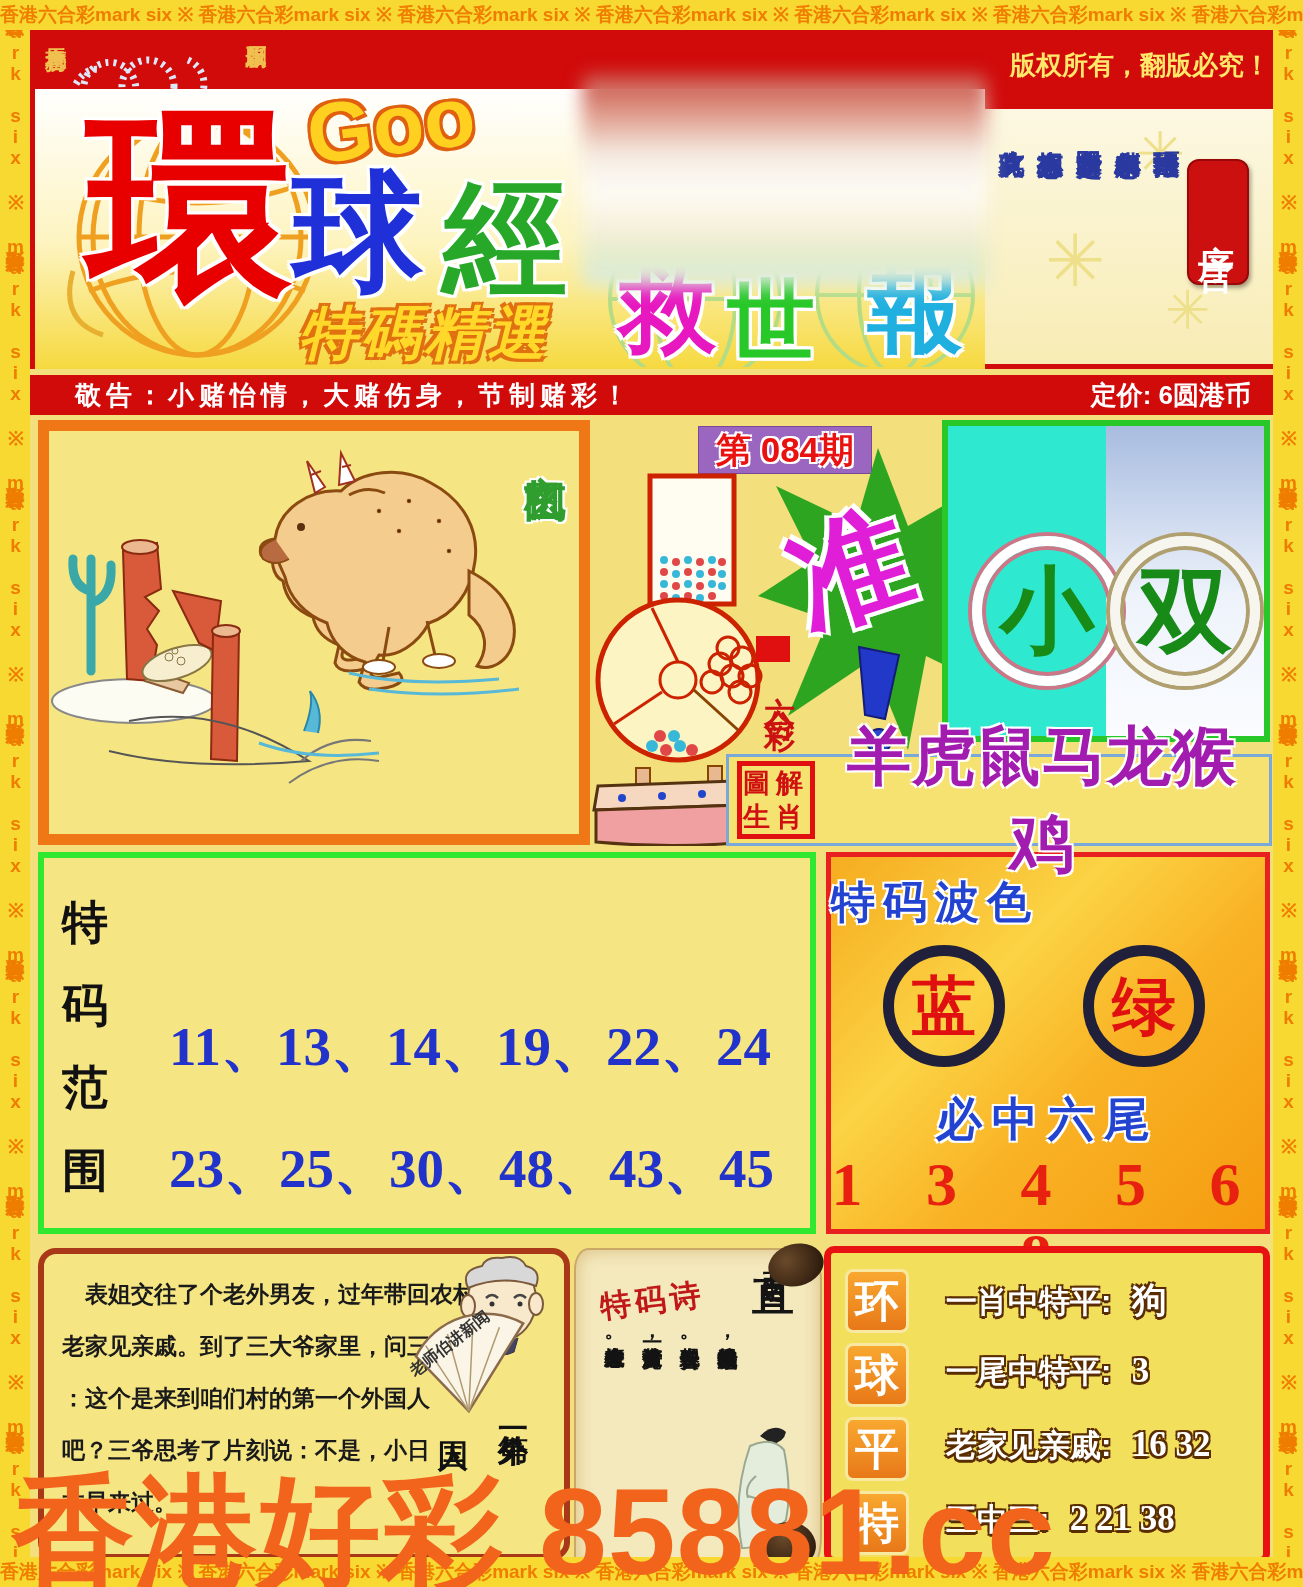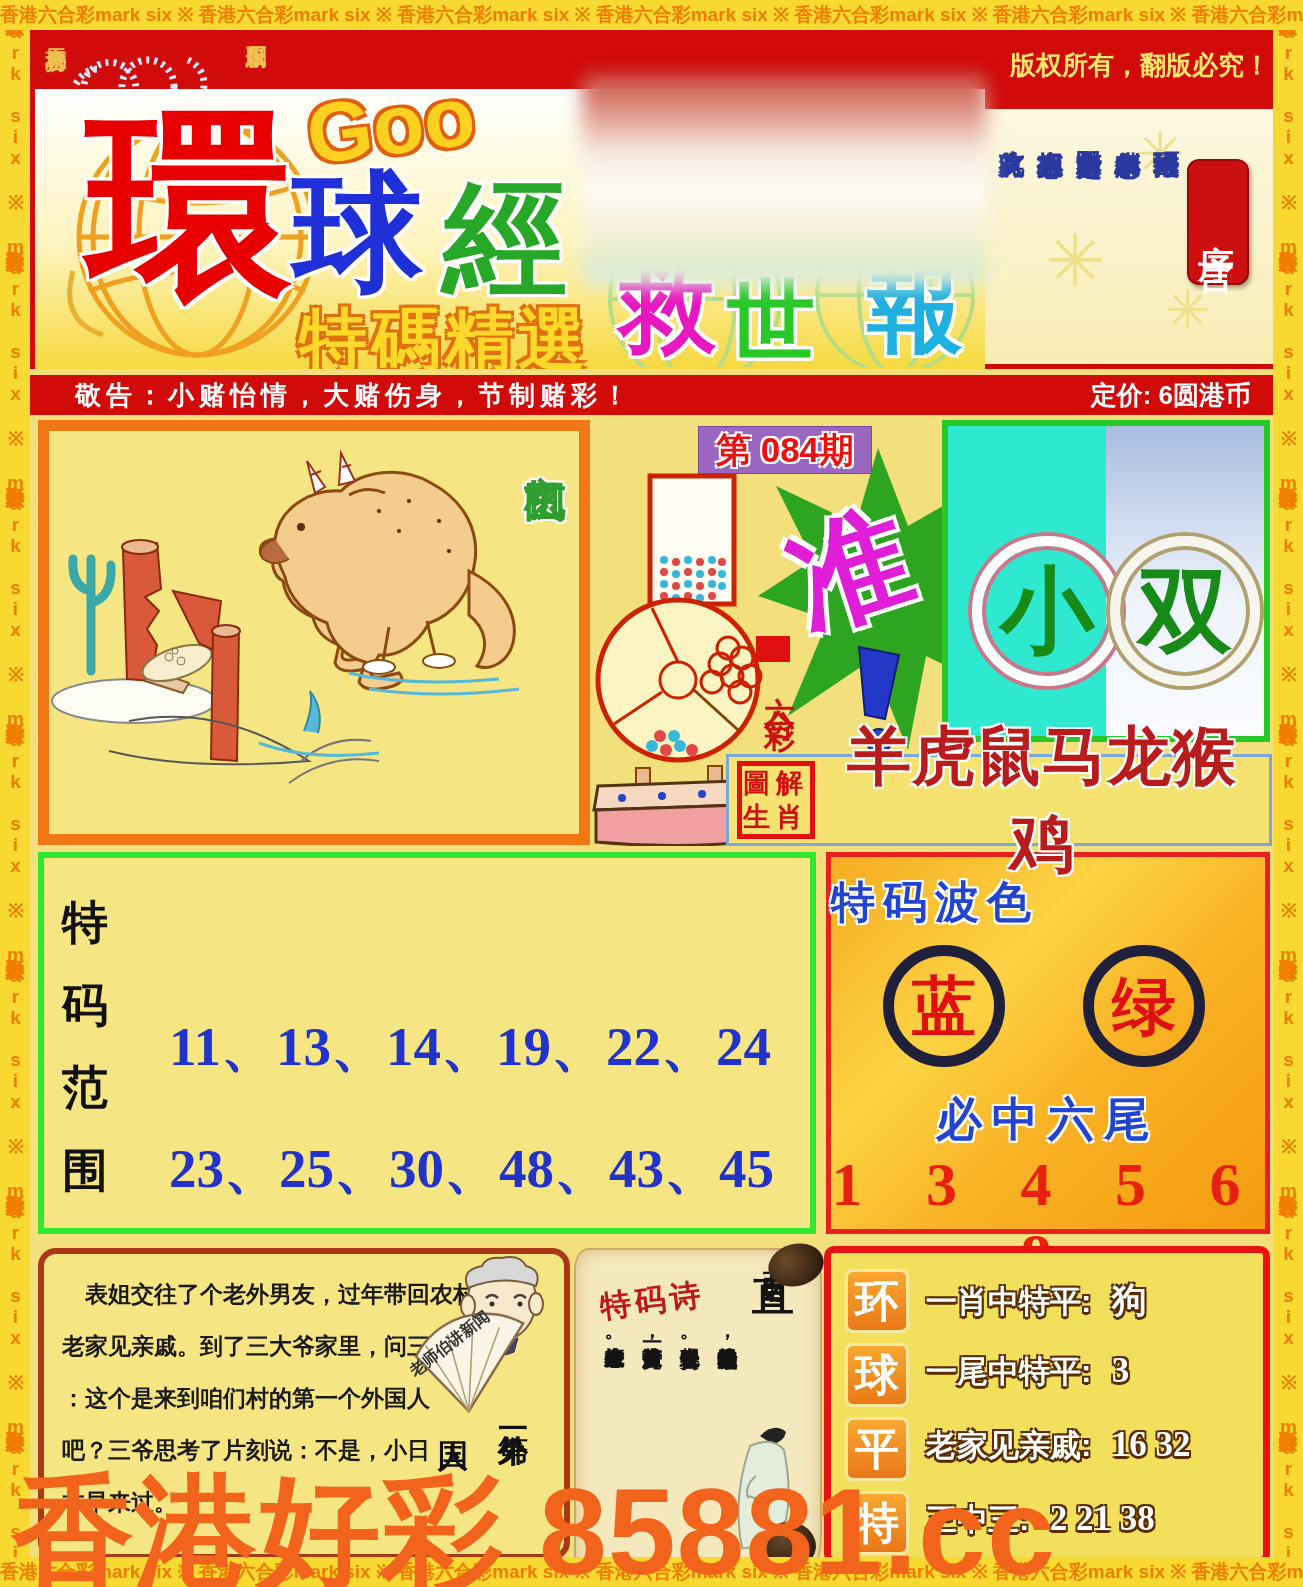--- a/index.html
+++ b/index.html
@@ -36,21 +36,21 @@
                  text-shadow:2px 2px 2px #102060;}
   .ring{border-radius:50%;box-sizing:border-box;display:flex;align-items:center;justify-content:center;z-index:3;}
   .ring-pink{border:10px solid #fff;box-shadow:0 0 0 4px #cc7788, inset 0 0 0 4px #cc7788;}
   .ring-gold{border:10px solid #f6f6ee;box-shadow:0 0 0 4px #b0a070, inset 0 0 0 4px #b0a070;}
   .ring span{color:#178a17;font-size:94px;font-weight:bold;}
   .zodiacrow{left:726px;top:754px;width:546px;height:92px;background:#f6e270;border:3px solid #7aa8d8;
              box-sizing:border-box;display:flex;align-items:center;z-index:2;}
   .seal{width:78px;height:78px;margin-left:8px;border:5px solid #e01010;box-sizing:border-box;
         display:flex;flex-direction:column;align-items:center;justify-content:center;}
   .seal div{color:#d01010;font-size:27px;font-weight:bold;line-height:34px;letter-spacing:6px;}
-  .zodtext{flex:1;text-align:center;color:#b91c1c;font-size:64px;font-weight:bold;letter-spacing:1px;}
+  .zodtext{flex:1;text-align:center;color:#a21caf;font-size:64px;font-weight:bold;letter-spacing:1px;}
   .rangebox{left:38px;top:852px;width:778px;height:382px;border:6px solid #2fe82f;background:#f6e683;box-sizing:border-box;}
   .rangebox .lbl{position:absolute;left:18px;top:34px;height:310px;display:flex;flex-direction:column;
                  justify-content:space-between;color:#111;font-size:46px;font-weight:bold;}
   .numrow{position:absolute;left:125px;width:635px;color:#2233cc;font-size:55px;font-weight:bold;
           font-family:"Liberation Serif",serif;white-space:nowrap;}
   .wavebox{left:826px;top:852px;width:444px;height:382px;border:5px solid #e82020;box-sizing:border-box;
            background:linear-gradient(135deg,#f6ac20 0%,#fbd344 35%,#f9b224 60%,#f59b10 100%);}
   .wavecircle{border:11px solid #20203a;border-radius:50%;width:122px;height:122px;box-sizing:border-box;
               display:flex;align-items:center;justify-content:center;}
   .wavecircle span{color:#e01010;font-size:64px;font-weight:bold;}
@@ -61,21 +61,21 @@
           border:2px solid #c9a868;border-radius:14px 42px 20px 30px / 22px 30px 42px 18px;
           box-shadow:inset 0 0 18px #d8bd80;box-sizing:border-box;}
   .roll{background:radial-gradient(circle at 35% 35%,#6a4a2a,#1e0f06);border-radius:50%;z-index:4;}
   .pingbox{left:824px;top:1246px;width:446px;height:318px;border:7px solid #e81212;border-radius:10px;
            background:#f2df5c;box-sizing:border-box;}
   .tile{position:absolute;left:14px;width:64px;height:64px;border:3px solid #f8e8a0;border-radius:8px;
         background:linear-gradient(180deg,#f8a830,#e87818);box-sizing:border-box;
         display:flex;align-items:center;justify-content:center;}
   .tile span{color:#fff;font-size:44px;font-weight:bold;}
   .prow{position:absolute;left:95px;white-space:nowrap;}
-  .prow .lab{color:#fff;font-size:31px;font-weight:bold;}
+  .prow .lab{color:#fff;font-size:31px;font-weight:bold;margin-left:20px;}
   .prow .val{color:#fff;font-size:35px;font-weight:bold;font-family:"Liberation Serif",serif;margin-left:16px;}
   .watermark{left:12px;top:1452px;width:1285px;color:#f2641c;font-size:122px;font-weight:900;
              white-space:nowrap;z-index:40;letter-spacing:1px;}
   .sparkle{color:#eee08a;z-index:0;}
 </style>
 </head>
 <body>
 
 <div class="page">
 
@@ -109,22 +109,22 @@
           <path d="M26,72 q108,40 216,0"></path>
           <path d="M26,180 q108,-40 216,0"></path>
           <path d="M10,160 q-14,50 30,64" stroke="#e8b030"></path>
         </g>
       </svg>
       <div class="abs ol-w" style="left:52px;top:14px;z-index:2;color:#e80000;font-size:206px;font-weight:900;line-height:1;">環</div>
       <div class="abs" style="left:272px;top:-12px;z-index:1;color:#ffd020;font-size:84px;font-weight:900;transform:rotate(-7deg);
                   text-shadow:-3px -3px 0 #e06010,3px -3px 0 #e06010,-3px 3px 0 #e06010,3px 3px 0 #e06010;">Goo</div>
       <div class="abs ol-w" style="left:258px;top:78px;z-index:2;color:#2030d8;font-size:130px;font-weight:900;line-height:1;">球</div>
       <div class="abs ol-w" style="left:408px;top:86px;z-index:2;color:#28a828;font-size:124px;font-weight:900;line-height:1;">經</div>
-      <div class="abs" style="left:264px;top:206px;z-index:2;color:#ffd829;font-size:68px;font-weight:900;letter-spacing:5px;
-                  text-shadow:-3px -3px 0 #e07010,3px -3px 0 #e07010,-3px 3px 0 #e07010,3px 3px 0 #e07010;">特碼精選</div>
+      <div class="abs" style="left:264px;top:206px;z-index:2;color:#ffd829;font-size:58px;font-weight:900;letter-spacing:5px;
+                  text-shadow:-3px -3px 0 #e07010,3px -3px 0 #e07010,-3px 3px 0 #e07010,3px 3px 0 #e07010;font-style:italic;">特碼精選</div>
       <svg class="abs" style="left:560px;top:140px;z-index:1;" width="385" height="138" viewBox="0 0 385 138">
         <g fill="none" stroke="#b4dc84" stroke-width="4">
           <circle cx="100" cy="70" r="85"></circle>
             <ellipse cx="100" cy="70" rx="40" ry="85"></ellipse>
           <circle cx="300" cy="66" r="78"></circle>
             <ellipse cx="300" cy="66" rx="36" ry="78"></ellipse>
           <line x1="15" y1="70" x2="185" y2="70"></line>
             <line x1="222" y1="66" x2="378" y2="66"></line>
         </g>
       </svg>

